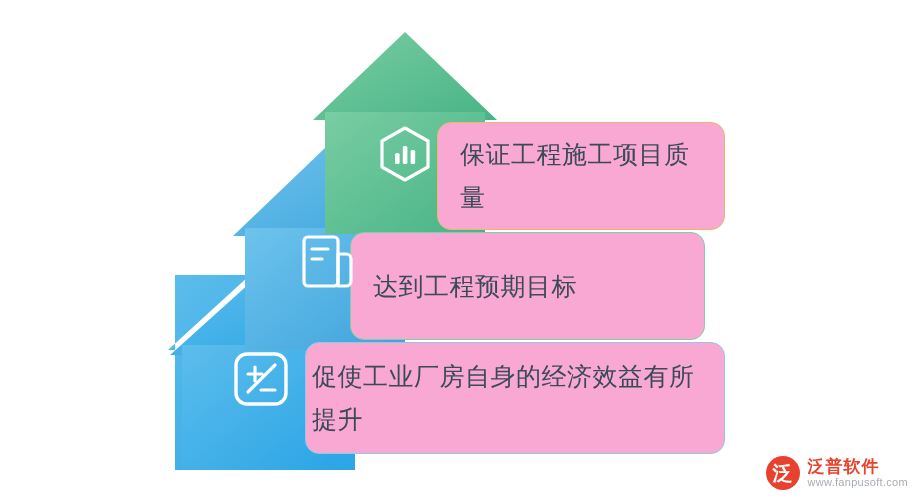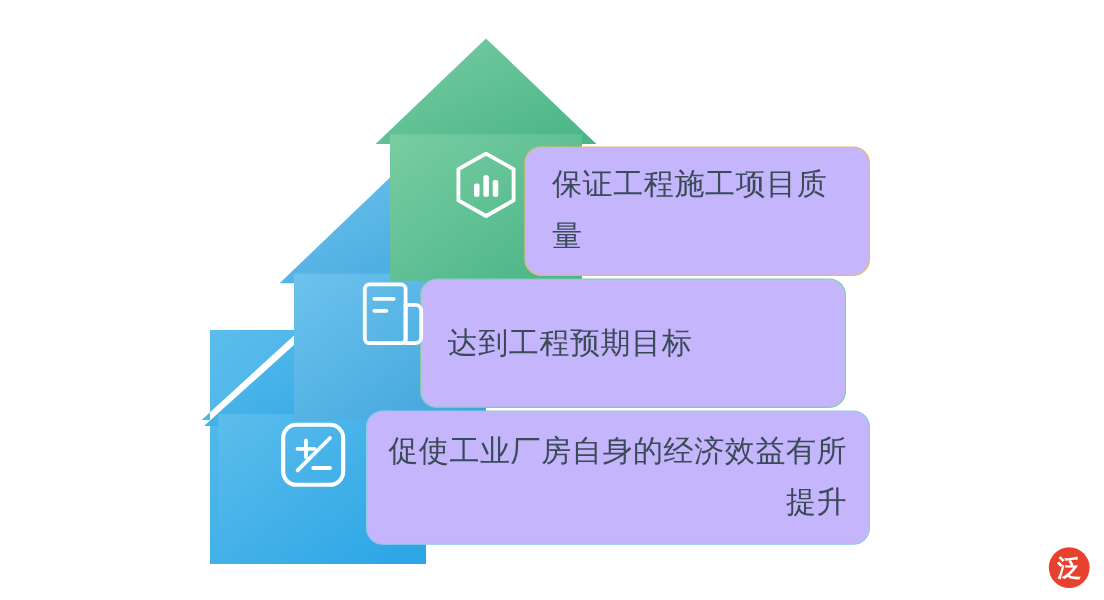--- a/index.html
+++ b/index.html
@@ -25,21 +25,21 @@
     position: absolute;
     left: 0;
     top: 0;
     width: 920px;
     height: 500px;
   }
   .card {
     position: absolute;
     border-radius: 14px;
     border: 1.6px solid #e0b96a;
-    background: #c4b5fd;
+    background: #f9a8d4;
     box-sizing: border-box;
     display: flex;
     align-items: center;
   }
   .card .card-text {
     font-size: 25px;
     color: #3b4a57;
     line-height: 1.72;
     letter-spacing: 0.5px;
     padding: 0 18px;
@@ -62,21 +62,21 @@
     border-color: #7fcfa8;
   }
   #card2 .card-text { padding-left: 22px; }
   #card3 {
     left: 305px;
     top: 342px;
     width: 420px;
     height: 112px;
     border-color: #8fc9e8;
   }
-  #card3 .card-text { padding-left: 6px; text-align: right; }
+  #card3 .card-text { padding-left: 6px; }
 
   .icon-box {
     position: absolute;
   }
   #icon1 { left: 378px; top: 125px; }
   #icon2 { left: 300px; top: 232px; }
   #icon3 { left: 232px; top: 350px; }
 
   .watermark {
     position: absolute;
@@ -181,15 +181,19 @@
       <rect x="4" y="4" width="50" height="50" rx="11" fill="none" stroke="#ffffff" stroke-width="3.4"></rect>
       <line x1="16" y1="24" x2="30" y2="24" stroke="#ffffff" stroke-width="3.2" stroke-linecap="round"></line>
       <line x1="23" y1="17" x2="23" y2="31" stroke="#ffffff" stroke-width="3.2" stroke-linecap="round"></line>
       <line x1="16" y1="42" x2="43" y2="15" stroke="#ffffff" stroke-width="3.2" stroke-linecap="round"></line>
       <line x1="29" y1="40" x2="43" y2="40" stroke="#ffffff" stroke-width="3.2" stroke-linecap="round"></line>
     </svg>
   </div>
 
   <div class="watermark">
     <div class="wm-logo">泛</div>
+    <div class="wm-texts">
+      <div class="wm-title">泛普软件</div>
+      <div class="wm-sub">www.fanpusoft.com</div>
+    </div>
   </div>
 
 </div>
 
 </body></html>

